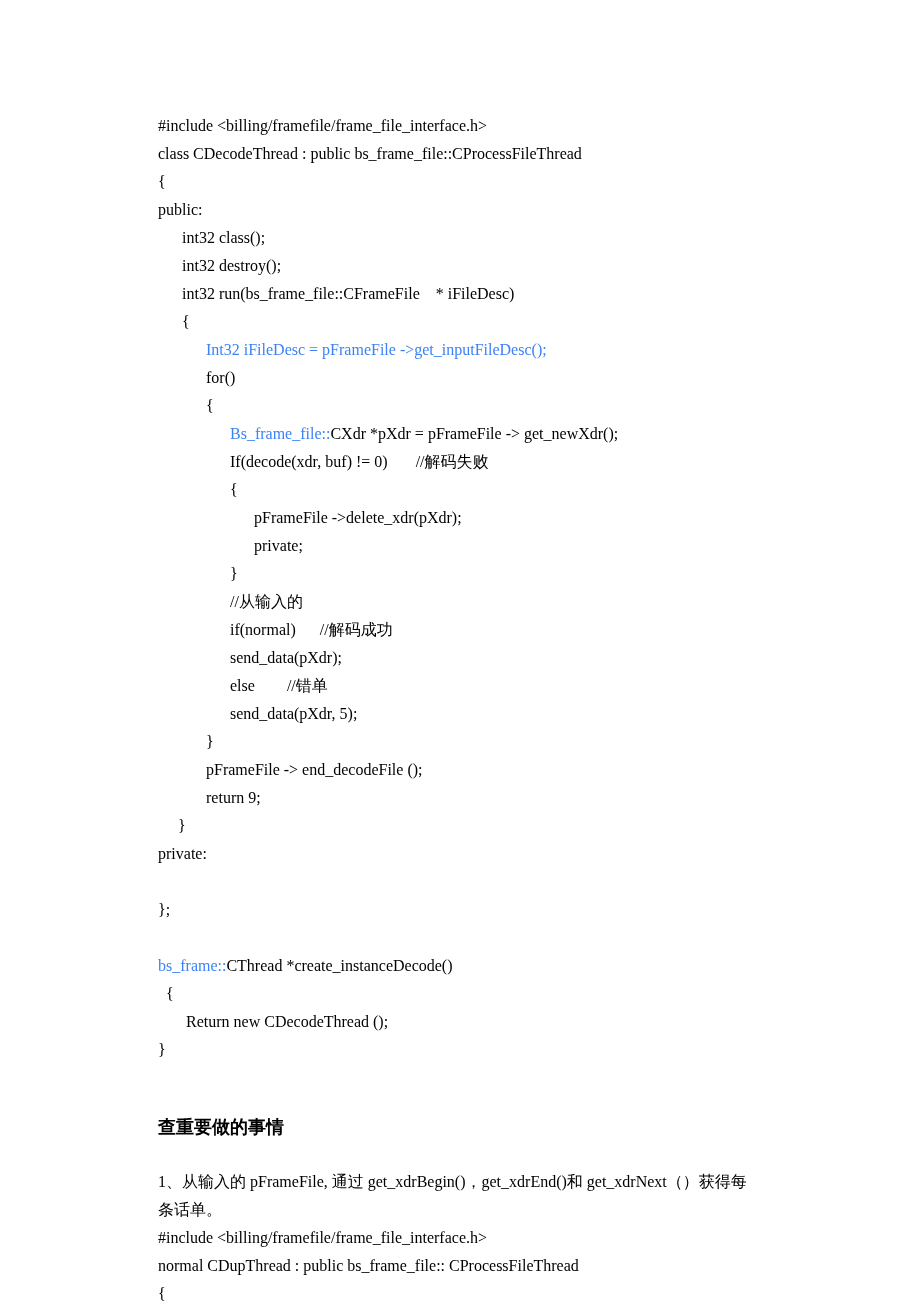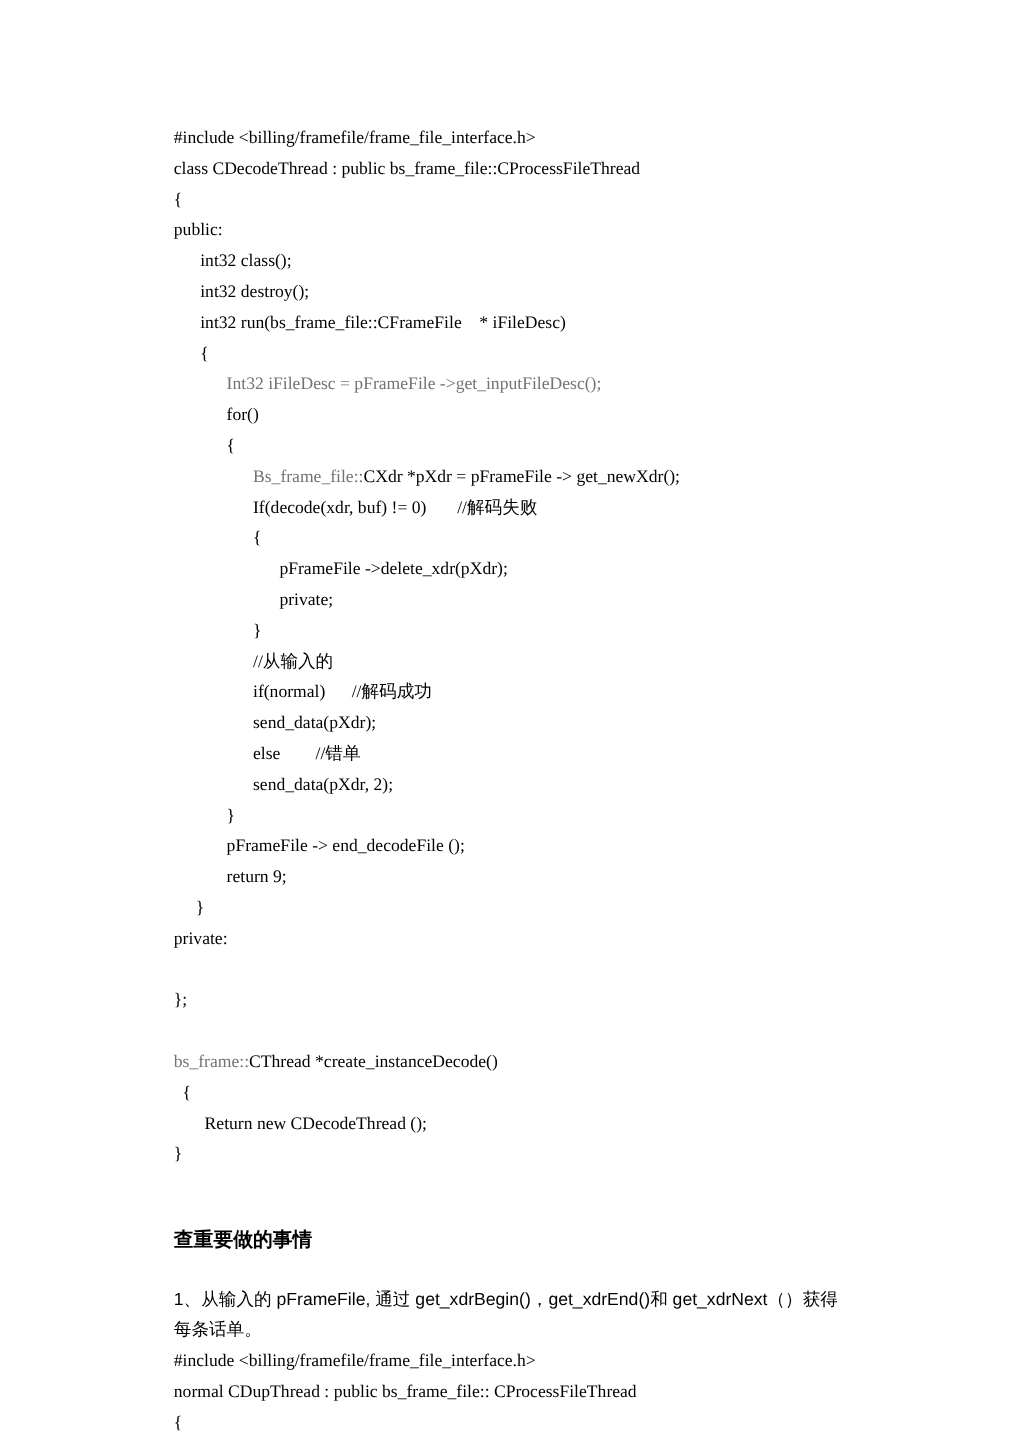--- a/index.html
+++ b/index.html
@@ -18,31 +18,31 @@
     padding: 112px 158px 100px 158px;
     background: #ffffff;
   }
   .code-block {
     white-space: pre;
     font-family: "Times New Roman", "SimSun", serif;
     font-size: 16px;
     color:#000;
   }
   .hl {
-    color: #737373;
+    color: #3b82f6;
   }
   h2.heading {
     font-family: "SimHei", "Microsoft YaHei", sans-serif;
     font-size: 18px;
     font-weight: bold;
     margin: 48px 0 24px 0;
     color:#000;
   }
   .para {
-    font-family: Liberation Sans, sans-serif;
+    font-family: Liberation Serif, serif;
     font-size: 16px;
     margin:0;
   }
 </style>
 </head>
 <body>
 
 <div class="page">
 
   <div class="code-block"><span>#include &lt;billing/framefile/frame_file_interface.h&gt;</span>
@@ -59,21 +59,21 @@
 <span>                  </span><span class="hl">Bs_frame_file::</span><span>CXdr *pXdr = pFrameFile -&gt; get_newXdr();</span>
 <span>                  If(decode(xdr, buf) != 0)       //解码失败</span>
 <span>                  {</span>
 <span>                        pFrameFile -&gt;delete_xdr(pXdr);</span>
 <span>                        private;</span>
 <span>                  }</span>
 <span>                  //从输入的</span>
 <span>                  if(normal)      //解码成功</span>
 <span>                  send_data(pXdr);</span>
 <span>                  else        //错单</span>
-<span>                  send_data(pXdr, 2);</span>
+<span>                  send_data(pXdr, 5);</span>
 <span>            }</span>
 <span>            pFrameFile -&gt; end_decodeFile ();</span>
 <span>            return 9;</span>
 <span>     }</span>
 <span>private:</span>
 <span></span>
 <span>};</span>
 <span></span>
 <span class="hl">bs_frame::</span><span>CThread *create_instanceDecode()</span>
 <span>  {</span>

